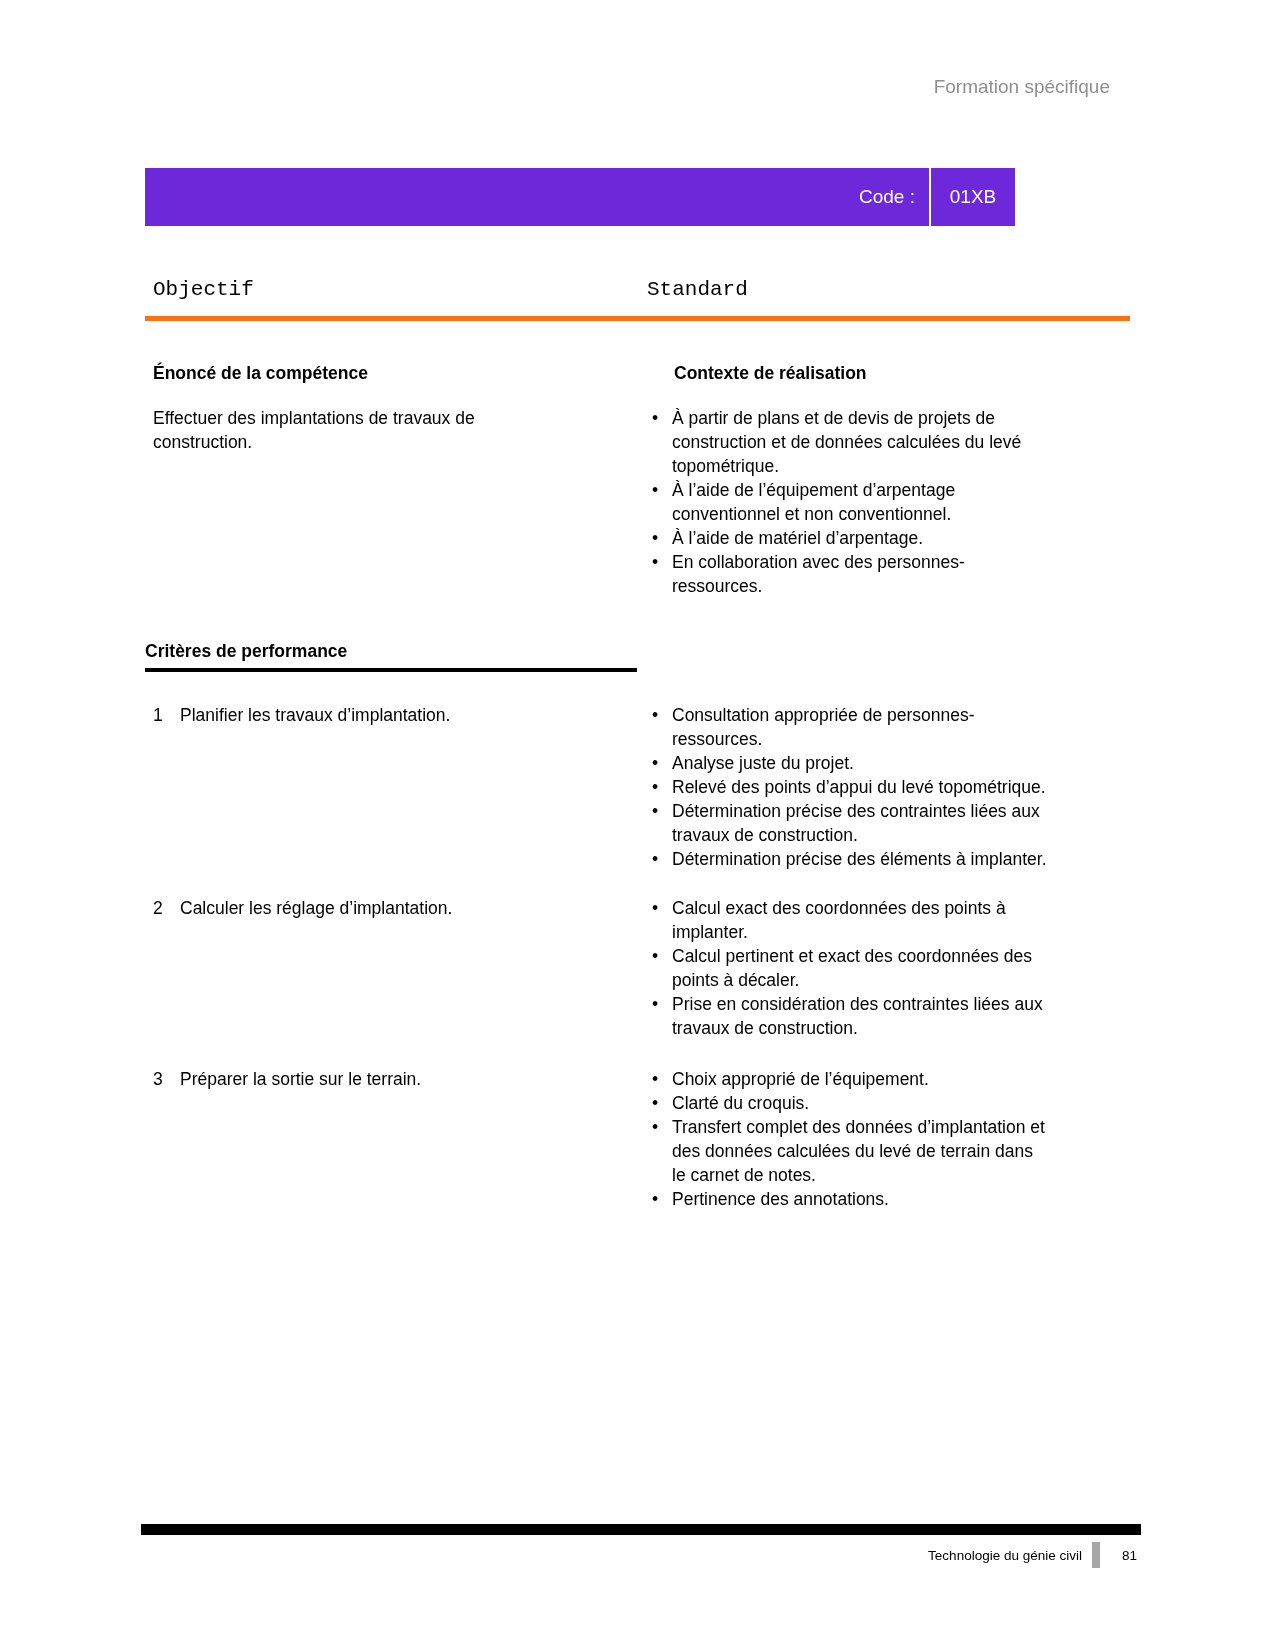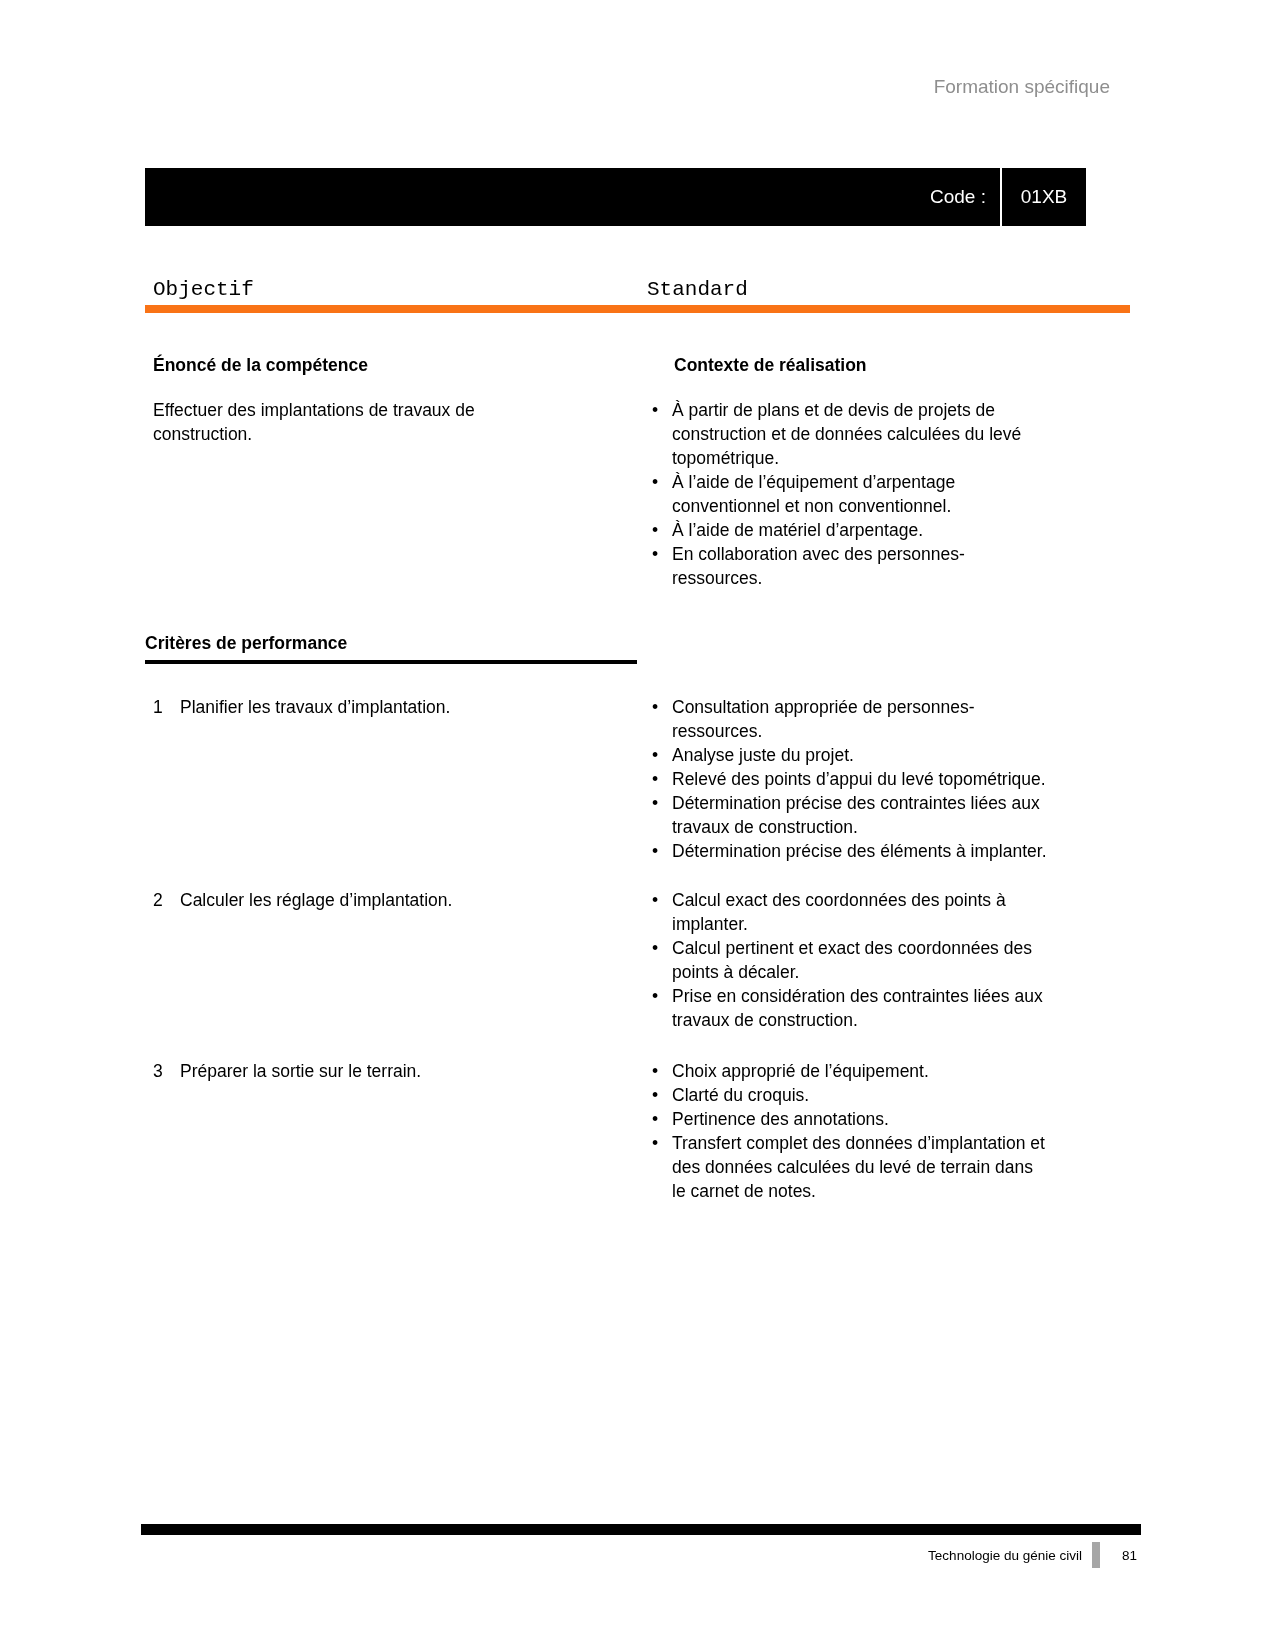--- a/index.html
+++ b/index.html
@@ -16,40 +16,40 @@
 
   
   .header-label {
     position:absolute; top:76px; right:165px;
     font-size:19px; color:#8e8e8e;
   }
 
   
   .code-bar {
     position:absolute; left:145px; top:168px;
-    width:941px; height:58px;
-    background:#000000; display:flex; align-items:stretch;
+    width:870px; height:58px;
+    background:#6d28d9; display:flex; align-items:stretch;
   }
   .code-bar .spacer { flex:1; }
   .code-label {
     display:flex; align-items:center;
     color:#fff; font-size:19px; padding-right:14px;
   }
   .code-sep { width:2px; background:#fff; }
   .code-value {
     width:84px; display:flex; align-items:center; justify-content:center;
     color:#fff; font-size:19px;
   }
 
   
   .content { position:absolute; left:145px; top:278px; width:985px; }
   .cols { display:grid; grid-template-columns:492px 483px; column-gap:10px; }
   .cell-pad { padding-left:8px; }
 
-  .row-a { border-bottom:8px solid #f97316; padding-bottom:3px; }
+  .row-a { border-bottom:5px solid #f97316; padding-bottom:14px; }
   .mono {
     font-family:"Liberation Mono","DejaVu Sans Mono",monospace;
     font-size:21px; line-height:24px;
   }
 
   .sec-title { font-weight:bold; font-size:17.5px; line-height:24px; }
   .row-b { margin-top:40px;gap:37px; }
 
   .body-text { font-size:17.5px; line-height:24px; }
   .row-content { margin-top:21px; }
@@ -199,26 +199,26 @@
       </div>
       <div>
         <ul class="bullets">
           <li>
               <span class="pre">Choix approprié de l’équipement.</span>
             </li>
           <li>
               <span class="pre">Clarté du croquis.</span>
             </li>
           <li>
-              <span class="pre">Pertinence des annotations.</span>
-            </li>
-          <li>
               <span class="pre">Transfert complet des données d’implantation et
 des données calculées du levé de terrain dans
 le carnet de notes.</span>
+            </li>
+          <li>
+              <span class="pre">Pertinence des annotations.</span>
             </li>
         </ul>
       </div>
     </div>
 
   </div>
 
   <div class="footer-bar"></div>
   <div class="footer-row">
     <span>Technologie du génie civil</span>

